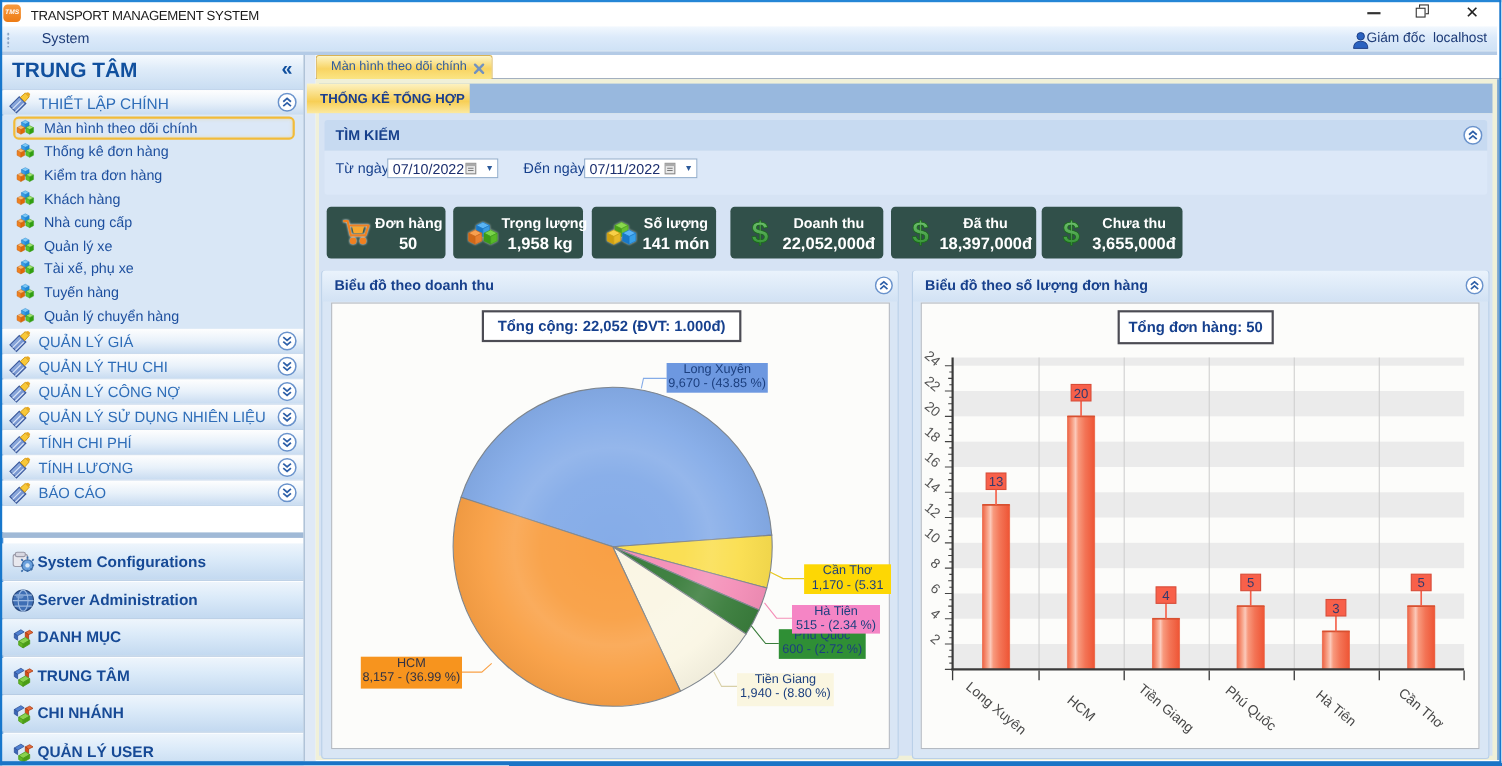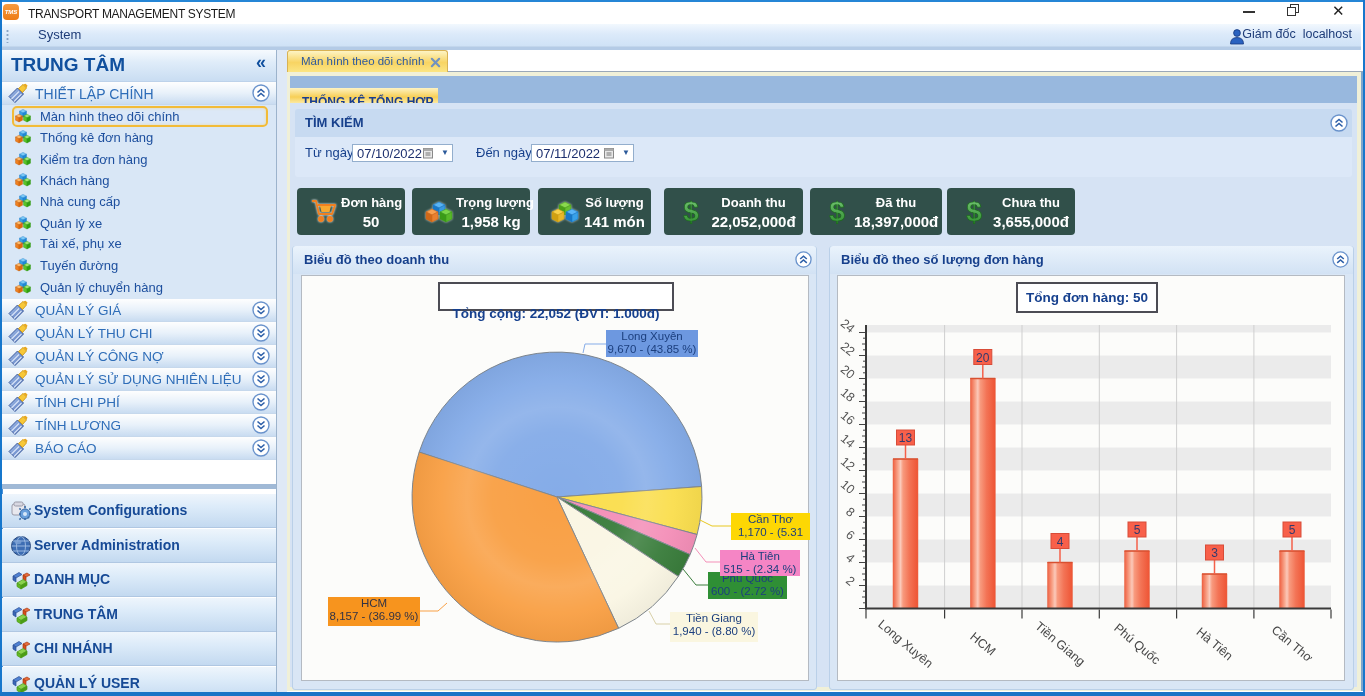--- a/index.html
+++ b/index.html
@@ -27,21 +27,21 @@
 #sbdiv{left:0;top:434px;width:276px;height:5px;background:#a0b9d6;}
 .obar{left:0;width:276px;height:34px;background:linear-gradient(#eef5fc,#dcebf9 40%,#c3d9f0);border-bottom:1px solid #b0c7e2;}
 .obar .t{position:absolute;left:34px;top:8px;font-size:14px;font-weight:bold;color:#174a96;}
 .obar svg{position:absolute;left:10px;top:6px;}
 #split{left:276px;top:50px;width:11px;height:642px;background:#dfe9f6;border-left:1px solid #9cb3cc;}
 #tabrow{left:287px;top:50px;width:1078px;height:22px;background:#fff;border-bottom:1px solid #9aa8b8;}
 #dtab{left:287px;top:50px;width:161px;height:22px;background:linear-gradient(#fdf4c4,#f8d463 55%,#fbe584);border:1px solid #d8b254;border-bottom:none;border-radius:3px 3px 0 0;}
 #dtab .t{position:absolute;left:13px;top:4px;font-size:11.5px;color:#2d5a9e;white-space:nowrap;}
 #doc{left:287px;top:72px;width:1074px;height:619px;background:#f0f0d8;}
 #docblue{left:290px;top:76px;width:1067px;height:27px;background:#98b8de;}
-#gtab{left:290px;top:76px;width:148px;height:15px;background:linear-gradient(#fdf2c2,#f7cf56 60%,#fce9a0);margin-top:12px;}
+#gtab{left:279px;top:76px;width:148px;height:27px;background:linear-gradient(#fdf2c2,#f7cf56 60%,#fce9a0);}
 #gtab .t{position:absolute;left:12px;top:6.5px;font-size:12px;font-weight:bold;color:#1a3e8f;white-space:nowrap;}
 #docin{left:290px;top:103px;width:1067px;height:584px;background:#d6e3f4;}
 #rstrip1{left:1357px;top:76px;width:4px;height:615px;background:#f0f0d8;}
 #rstrip2{left:1361px;top:72px;width:2px;height:619px;background:#7ea6cc;}
 #sehead{left:295px;top:109px;width:1057px;height:28px;background:#c7daf1;border-radius:3px 3px 0 0;}
 #sehead .t{position:absolute;left:10px;top:6px;font-size:13px;font-weight:bold;color:#17408c;}
 #sebody{left:295px;top:137px;width:1057px;height:40px;background:#dce8f8;border-radius:0 0 3px 3px;}
 .dlabel{top:145px;font-size:13px;color:#17408c;}
 .dinput{top:144px;height:18px;background:#fff;border:1px solid #93aecd;font-size:13px;color:#1c2f6e;}
 .dinput .v{position:absolute;left:4px;top:1px;}
@@ -226,21 +226,21 @@
               <path d="M5.5 3.2 L9 5 L9 9.2 L5.5 7.4 Z" fill="#38a0e8" stroke="#1878c8"></path>
               <path d="M12.5 3.2 L9 5 L9 9.2 L12.5 7.4 Z" fill="#1e88d8" stroke="#1878c8"></path>
               <path d="M1.5 8 L5 6.2 L8.5 8 L5 9.8 Z" fill="#fdb868" stroke="#c06010"></path>
               <path d="M1.5 8 L5 9.8 L5 14 L1.5 12.2 Z" fill="#f08020" stroke="#c06010"></path>
               <path d="M8.5 8 L5 9.8 L5 14 L8.5 12.2 Z" fill="#e06808" stroke="#c06010"></path>
               <path d="M9.5 8 L13 6.2 L16.5 8 L13 9.8 Z" fill="#a2e470" stroke="#3a9a1a"></path>
               <path d="M9.5 8 L13 9.8 L13 14 L9.5 12.2 Z" fill="#58c428" stroke="#3a9a1a"></path>
               <path d="M16.5 8 L13 9.8 L13 14 L16.5 12.2 Z" fill="#30a010" stroke="#3a9a1a"></path>
             </g>
           </svg>
-          <span class="t">Tuyến đường</span>
+          <span class="t">Tuyến hàng</span>
         </div>
 <div class="mi" style="top:171px;">
           <svg width="18" height="17" viewBox="0 0 18 17">
             <g stroke-width="0.4">
               <path d="M5.5 3.2 L9 1.4 L12.5 3.2 L9 5 Z" fill="#7ecbf8" stroke="#1878c8"></path>
               <path d="M5.5 3.2 L9 5 L9 9.2 L5.5 7.4 Z" fill="#38a0e8" stroke="#1878c8"></path>
               <path d="M12.5 3.2 L9 5 L9 9.2 L12.5 7.4 Z" fill="#1e88d8" stroke="#1878c8"></path>
               <path d="M1.5 8 L5 6.2 L8.5 8 L5 9.8 Z" fill="#fdb868" stroke="#c06010"></path>
               <path d="M1.5 8 L5 9.8 L5 14 L1.5 12.2 Z" fill="#f08020" stroke="#c06010"></path>
               <path d="M8.5 8 L5 9.8 L5 14 L8.5 12.2 Z" fill="#e06808" stroke="#c06010"></path>
@@ -800,14 +800,14 @@
         <text x="0" y="0" dy="4" text-anchor="middle" font-size="12.5" fill="#484848">Cần Thơ</text>
       </g>
 </svg>
 <div class="plabel" style="left:606px;top:330px;width:92px;height:27px;background:#6d98e0;color:#1c3f7e;overflow:hidden;">Long Xuyên<br>9,670 - (43.85 %)</div>
 <div class="plabel" style="left:731px;top:513px;width:79px;height:27px;background:#fdd704;color:#1c3f7e;overflow:hidden;">Cần Thơ<br>1,170 - (5.31</div>
 <div class="plabel" style="left:708px;top:572px;width:79px;height:27px;background:#2f8f35;color:#1c3f7e;overflow:hidden;">Phú Quốc<br>600 - (2.72 %)</div>
 <div class="plabel" style="left:720px;top:550px;width:80px;height:26px;background:#f585c5;color:#1c3f7e;overflow:hidden;">Hà Tiên<br>515 - (2.34 %)</div>
 <div class="plabel" style="left:328px;top:597px;width:92px;height:29px;background:#f7941e;color:#333344;overflow:hidden;">HCM<br>8,157 - (36.99 %)</div>
 <div class="plabel" style="left:670px;top:612px;width:88px;height:30px;background:#faf6e0;color:#1c3f7e;overflow:hidden;">Tiền Giang<br>1,940 - (8.80 %)</div>
 
-<div class="abs tbox" style="left:438px;width:236px;height:29px;padding-top:22px;">Tổng cộng: 22,052 (ĐVT: 1.000đ)</div>
+<div class="abs tbox" style="left:438px;width:236px;height:29px;padding-top:5px;">Tổng cộng: 22,052 (ĐVT: 1.000đ)</div>
 <div class="abs tbox" style="left:1016px;width:142px;height:31px;padding-top:6px;">Tổng đơn hàng: 50</div>
 </div>
 </body></html>

